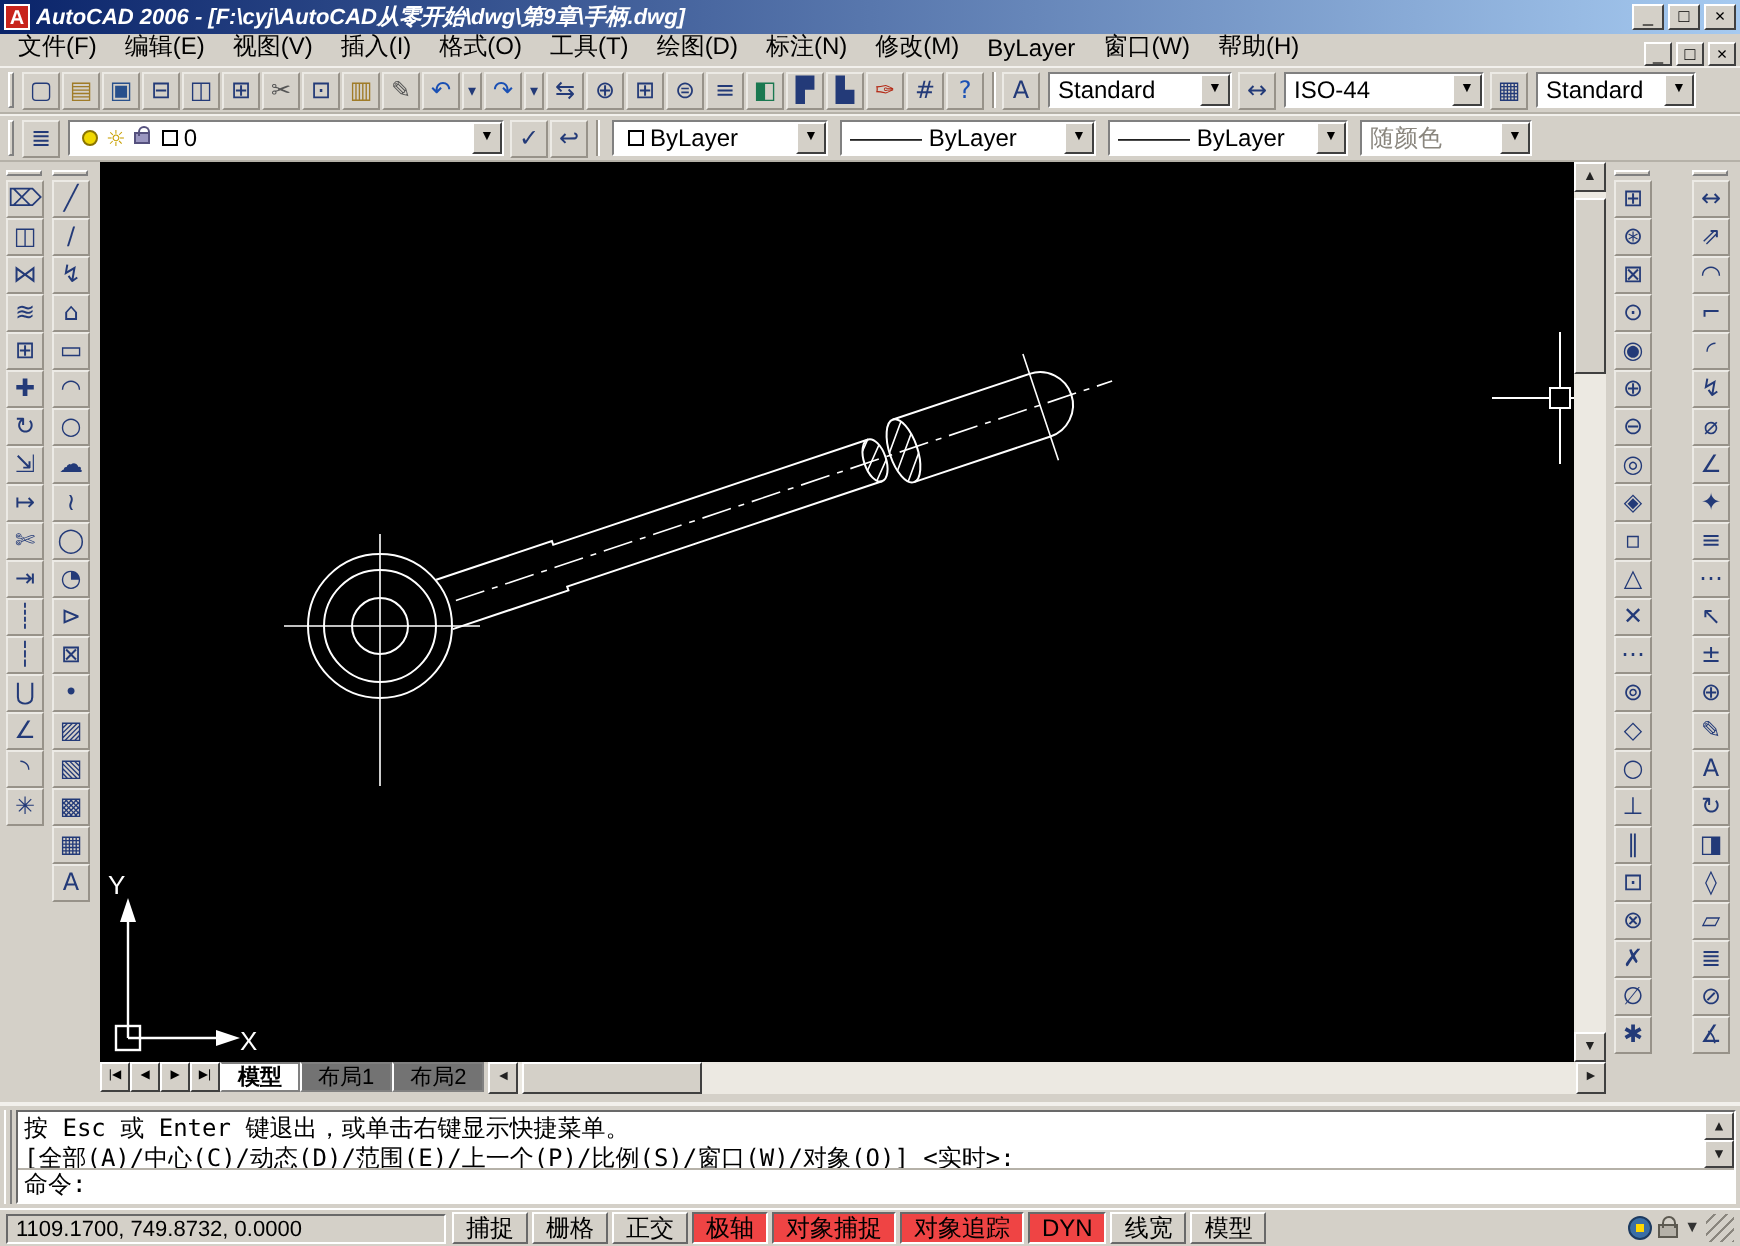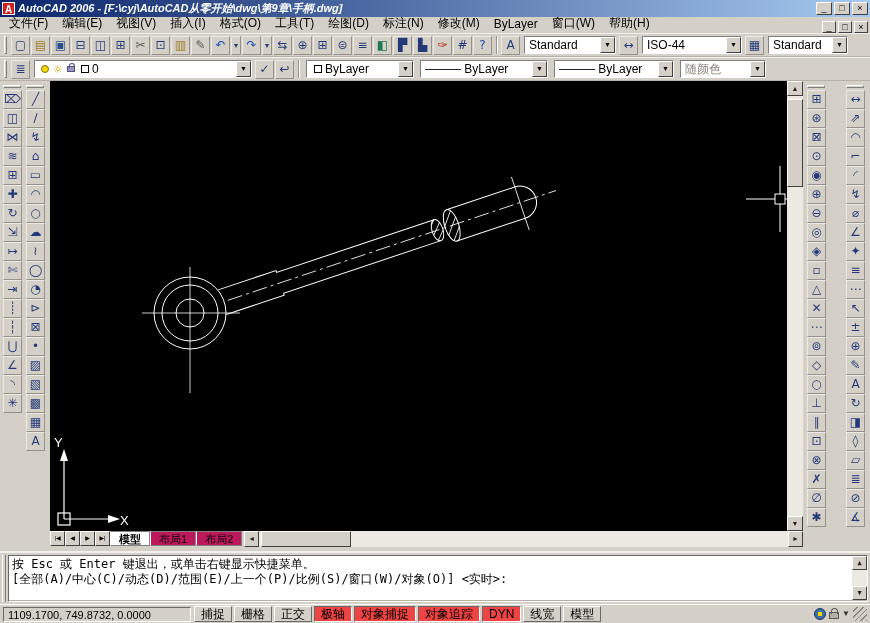--- a/index.html
+++ b/index.html
@@ -56,39 +56,39 @@
   .canvas svg{display:block;width:737px;height:450px;}
   
   .vscroll{position:absolute;left:787px;top:0;width:16px;height:450px;background:#ece9e2;display:flex;flex-direction:column;}
   .sbtn3{background:var(--chrome);border:1px solid;border-color:#fff #404040 #404040 #fff;
     font-size:7px;line-height:13px;text-align:center;color:#222;}
   .vscroll .sbtn3{width:16px;height:15px;}
   .vthumb{width:16px;height:88px;margin-top:3px;background:var(--chrome);border:1px solid;border-color:#fff #404040 #404040 #fff;}
   .bottombar{position:absolute;left:50px;top:450px;width:753px;height:17px;display:flex;align-items:flex-start;background:var(--chrome);}
   .tnav{width:15px;height:15px;background:var(--chrome);border:1px solid;border-color:#fff #404040 #404040 #fff;
     font-size:6px;line-height:13px;text-align:center;white-space:nowrap;overflow:hidden;}
-  .tab{padding:0 8px;height:15px;line-height:14px;font-size:11px;background:#be185d;
+  .tab{padding:0 8px;height:15px;line-height:14px;font-size:11px;background:#737373;
     border:1px solid #808080;border-left:1px solid #fff;white-space:nowrap;}
   .tab.active{background:#fff;font-weight:bold;}
   .hscroll{flex:1;height:16px;background:#ece9e2;display:flex;margin-left:2px;}
   .hscroll .sbtn3{width:15px;height:16px;line-height:14px;}
   .hthumb{width:90px;height:16px;margin-left:2px;background:var(--chrome);border:1px solid;border-color:#fff #404040 #404040 #fff;}
   
   .command{height:53px;background:var(--chrome);border-top:2px solid #f2f0ec;display:flex;padding:2px;}
   .cmd-grip{width:4px;border-left:1px solid #fff;border-right:1px solid #808080;margin-right:2px;}
   .cmd-body{flex:1;display:flex;flex-direction:column;border:1px solid;border-color:#696969 #fff #fff #696969;background:var(--command_bg);}
   .cmd-history{flex:1;position:relative;font-family:"DejaVu Sans Mono","Liberation Mono",monospace;
     font-size:12px;line-height:15px;padding:1px 18px 0 3px;overflow:hidden;border-bottom:1px solid #b5b1a8;}
   .cmd-scroll{position:absolute;right:0;top:0;width:15px;height:100%;display:flex;flex-direction:column;background:#ece9e2;}
   .cmd-scroll .sbtn3{width:15px;height:14px;line-height:12px;}
   .cmd-prompt{height:16px;font-family:"DejaVu Sans Mono","Liberation Mono",monospace;font-size:12px;line-height:15px;padding:0 3px;}
   
   .statusbar{height:19px;display:flex;align-items:center;gap:3px;padding:1px 3px;background:var(--chrome);
     border-top:1px solid #fff;}
-  .coords{width:188px;height:15px;line-height:14px;padding:0 4px;font-size:11px;
+  .coords{width:220px;height:15px;line-height:14px;padding:0 4px;font-size:11px;
     border:1px solid;border-color:#696969 #fff #fff #696969;}
   .sb-btns{display:flex;gap:2px;}
   .sbtn{height:16px;padding:0 6px;line-height:14px;font-size:12px;background:var(--chrome);
     border:1px solid;border-color:#fff #696969 #696969 #fff;white-space:nowrap;}
   .sbtn.pressed{border-color:#696969 #fff #fff #696969;background:#ef4444;}
   .tray{margin-left:auto;display:flex;align-items:center;gap:3px;}
   .tray-dish{width:12px;height:12px;border-radius:50%;background:#3a6ea5;border:1px solid #1c3a60;position:relative;}
   .tray-dish:after{content:"";position:absolute;left:3px;top:3px;width:4px;height:4px;background:#ffd700;}
   .tray-lock{position:relative;width:10px;height:7px;background:#b5b1a8;border:1px solid #5c5950;margin-top:3px;}
   .tray-lock:before{content:"";position:absolute;top:-5px;left:1px;width:5px;height:5px;
@@ -755,20 +755,21 @@
 
         <div class="cmd-scroll">
           <div class="sbtn3">▲</div>
           <div class="sbtn3" style="margin-top:auto">▼</div>
         </div>
 
           <div class="cmd-line">按 Esc 或 Enter 键退出，或单击右键显示快捷菜单。</div>
 
           <div class="cmd-line">[全部(A)/中心(C)/动态(D)/范围(E)/上一个(P)/比例(S)/窗口(W)/对象(O)] &lt;实时&gt;:</div>
         </div>
+      <div class="cmd-prompt">命令:</div>
     </div>
   </div>
 
   <div class="statusbar">
     <div class="coords">1109.1700, 749.8732, 0.0000</div>
     <div class="sb-btns">
 
         <div class="sbtn">捕捉</div>
 
         <div class="sbtn">栅格</div>

